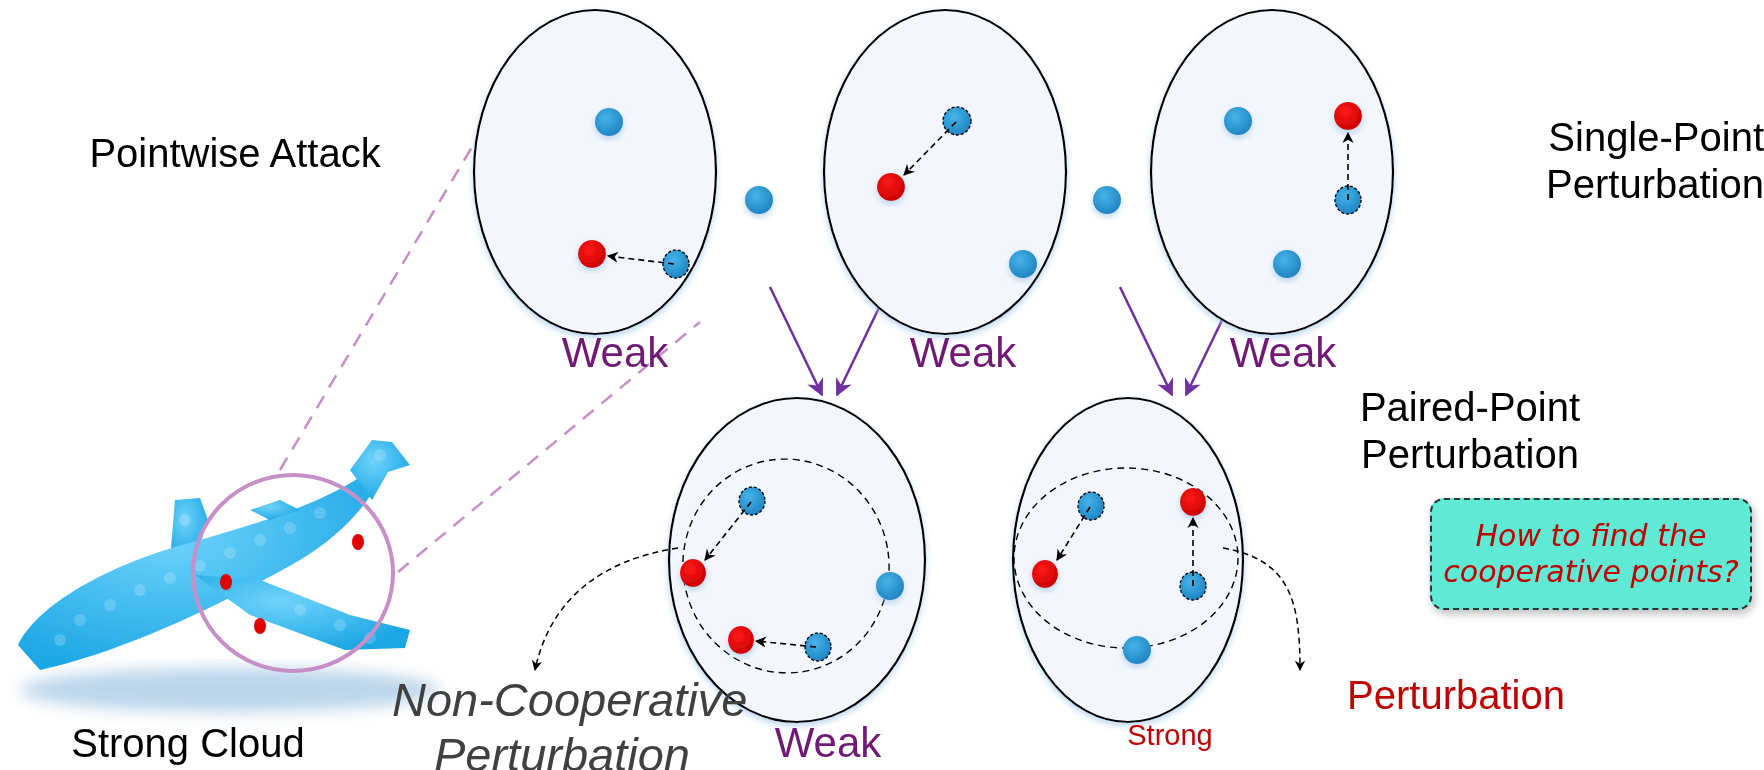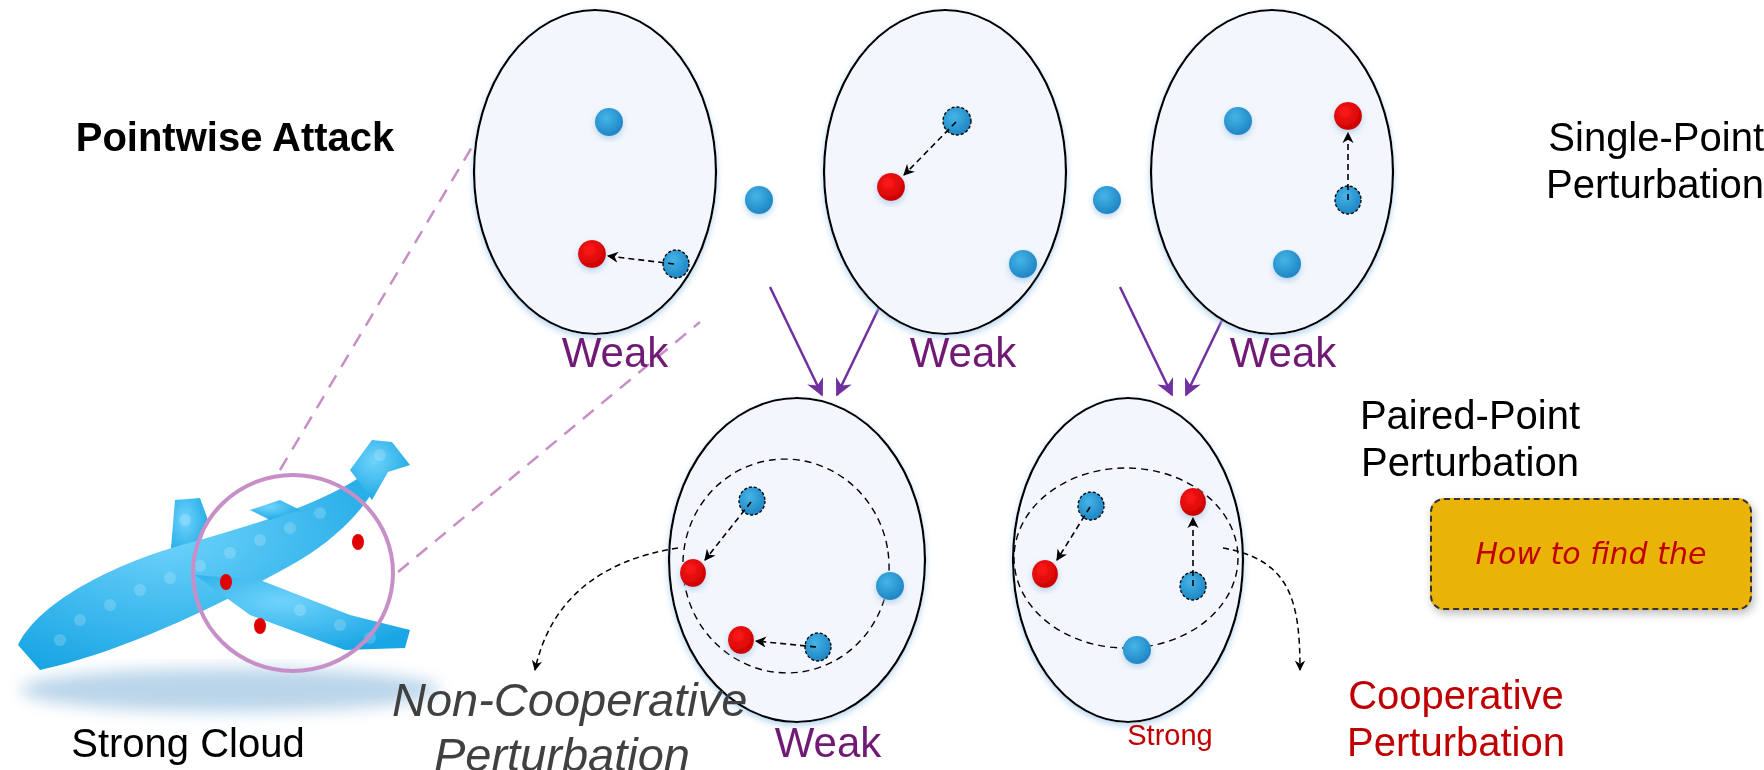--- a/index.html
+++ b/index.html
@@ -6,21 +6,21 @@
   body { width: 1764px; height: 770px; position: relative; overflow: hidden;
          font-family: "Liberation Sans", sans-serif; }
   #stage { position: absolute; left: 0; top: 0; width: 1764px; height: 770px; }
   .lbl { position: absolute; text-align: center; line-height: 1.18; white-space: nowrap; }
   .black { color: #000000; font-size: 40px; }
   .weak { color: #701a75; font-size: 42px; }
   .strong { color: #c00000; font-size: 29px; }
   .noncoop { color: #404040; font-size: 47px; font-style: italic; }
   .coop { color: #c00000; font-size: 40px; }
   .callout { position: absolute; left: 1430px; top: 498px; width: 322px; height: 112px;
-             background: #eab308; border: 2px dashed #333; border-radius: 14px;
+             background: #5eead4; border: 2px dashed #333; border-radius: 14px;
              box-sizing: border-box; display: flex; flex-direction: column;
              align-items: center; justify-content: center;
              box-shadow: 2px 4px 8px rgba(0,0,0,0.25); }
   .callout span { font-family: "DejaVu Sans", sans-serif; font-style: italic;
                   color: #c00000; font-size: 30px; line-height: 1.2; }
 </style>
 </head>
 <body>
 
 <svg id="stage" width="1764" height="770" viewBox="0 0 1764 770" xmlns="http://www.w3.org/2000/svg">
@@ -148,48 +148,48 @@
     </g>
 
     <ellipse cx="226" cy="582" rx="6" ry="8" fill="#e00000"></ellipse>
     <ellipse cx="260" cy="626" rx="6" ry="8" fill="#e00000"></ellipse>
     <ellipse cx="358" cy="542" rx="6" ry="8" fill="#e00000"></ellipse>
 
     <ellipse cx="293" cy="573" rx="100" ry="98" fill="none" stroke="#c78fc7" stroke-width="4"></ellipse>
   </g>
 </svg>
 
-<div class="lbl black" style="left:60px; top:114px; width:350px;font-weight:bold;">
+<div class="lbl black" style="left:60px; top:130px; width:350px;">
   <div>Pointwise Attack</div>
 </div>
 
 <div class="lbl black" style="left:1516px; top:114px; width:248px; text-align:left; margin-left:4px;">
   <div style="text-align:right; padding-right:4px;">Single-Point</div>
   <div style="text-align:right; padding-right:4px;">Perturbation</div>
 </div>
 
-<div class="lbl black" style="left:1330px; top:392px; width:280px;">
+<div class="lbl black" style="left:1330px; top:384px; width:280px;">
   <div>Paired-Point</div>
   <div>Perturbation</div>
 </div>
 
 <div class="lbl weak" style="left:545px; top:328px; width:140px;">Weak</div>
 <div class="lbl weak" style="left:893px; top:328px; width:140px;">Weak</div>
 <div class="lbl weak" style="left:1213px; top:328px; width:140px;">Weak</div>
 
 <div class="lbl weak" style="left:758px; top:718px; width:140px;">Weak</div>
 <div class="lbl strong" style="left:1095px; top:718px; width:150px;">Strong</div>
 
 <div class="lbl noncoop" style="left:392px; top:672px; width:340px;">
   <div>Non-Cooperative</div>
   <div>Perturbation</div>
 </div>
 
 <div class="lbl coop" style="left:1326px; top:672px; width:260px;">
-  <div>Cooperative</div>
   <div>Perturbation</div>
 </div>
 
 <div class="lbl black" style="left:58px; top:720px; width:260px;">Strong Cloud</div>
 
 <div class="callout">
   <span>How to find the</span>
+  <span>cooperative points?</span>
 </div>
 
 </body></html>

